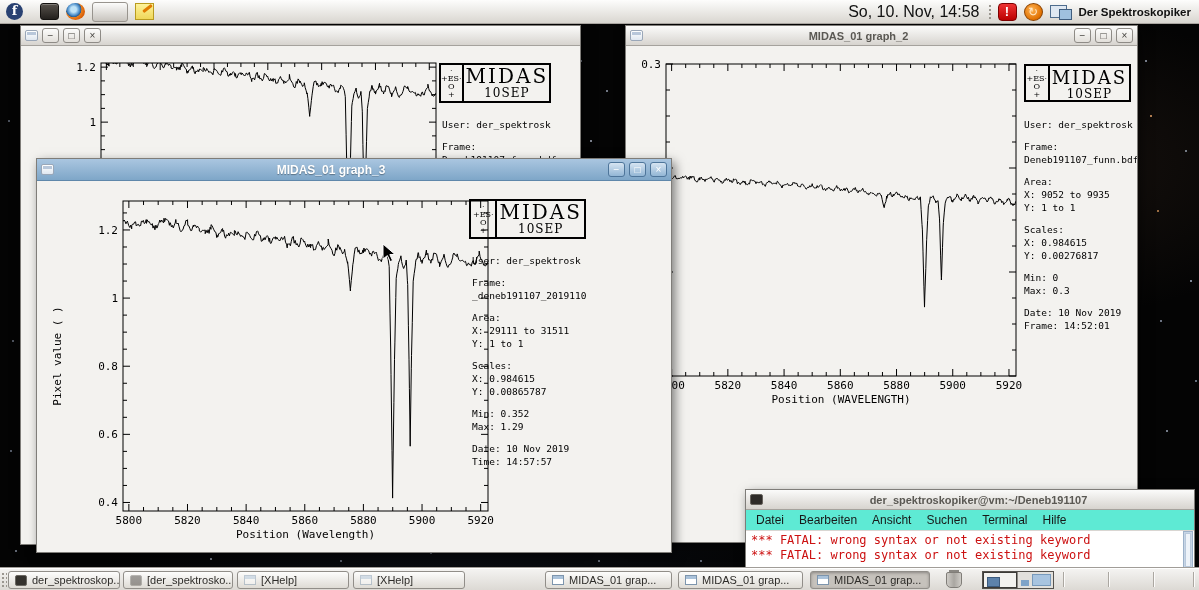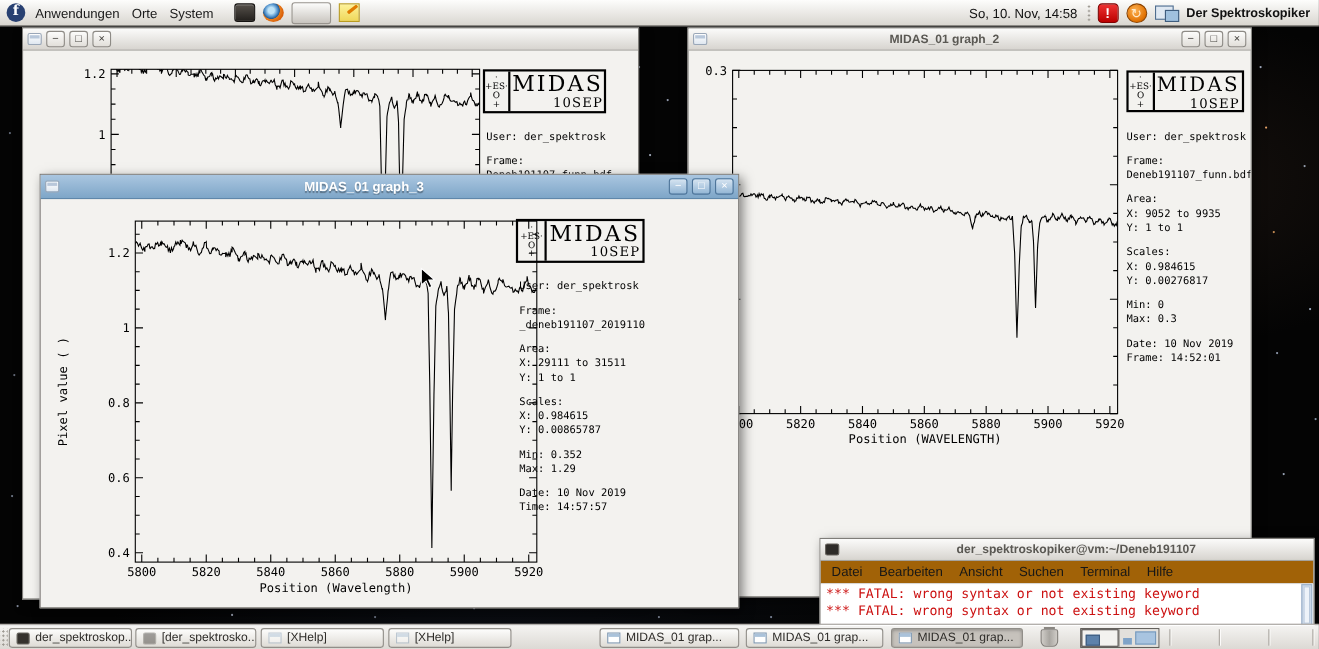--- a/index.html
+++ b/index.html
@@ -37,31 +37,31 @@
  background:linear-gradient(#ffffff,#dfe7f0);position:relative}
 .win-icon::before{content:"";position:absolute;top:1px;left:1px;right:1px;height:3px;background:#b8c7da}
 .win-body{position:relative;height:calc(100% - 20px);overflow:hidden}
 .window.active .win-body{height:calc(100% - 22px)}
 .plot{position:absolute;left:0;top:0}
 
 
 .midas-badge{position:absolute;display:flex;border:2px solid #000;font-family:"DejaVu Serif",serif;background:transparent}
 .badge-es{width:30px;border-right:2px solid #000;display:flex;flex-direction:column;align-items:center;justify-content:center;
  font-size:8px;line-height:8px;color:#000}
-.badge-main{flex:1;text-align:right;padding:1px 2px 0}
+.badge-main{flex:1;text-align:center;padding:1px 2px 0}
 .badge-name{font-size:20px;line-height:21px;letter-spacing:2px;color:#000}
 .badge-rel{font-size:12px;line-height:13px;letter-spacing:1px;color:#000}
 .info-panel{position:absolute;font-family:"DejaVu Sans Mono",monospace;font-size:9.5px;color:#000;
  overflow:hidden;white-space:nowrap}
 .iline{height:13px;line-height:13px}
 .iline:empty{height:9px}
 
 
 #terminal .menubar{display:flex;gap:15px;align-items:center;height:21px;padding:0 10px;
- background:#a16207;border-bottom:1px solid #d9d6d2;font-size:12px;color:#171717}
+ background:#5eead4;border-bottom:1px solid #d9d6d2;font-size:12px;color:#171717}
 #terminal .content{position:relative;background:#fff;height:60px;padding:2px 5px;
  font-family:"DejaVu Sans Mono",monospace;font-size:12px}
 .tline{height:15px;line-height:15px;white-space:pre}
 .term-scroll{position:absolute;right:1px;top:0;bottom:0;width:10px;background:#c7d5e6;border:1px solid #9db2ca}
 .term-thumb{position:absolute;left:1px;right:1px;top:1px;height:58%;background:#eef3f9;border:1px solid #b9c9dc}
 .term-mini{width:13px;height:11px;background:#2e2b28;border:1px solid #67635d;border-radius:2px;flex:0 0 auto}
 
 
 #panel{position:absolute;top:0;left:0;right:0;height:24px;z-index:30;display:flex;align-items:center;
  background:linear-gradient(#fdfdfc,#d9d6d0);border-bottom:1px solid #a9a5a0;padding:0 6px}
@@ -70,21 +70,21 @@
 .menu-list{display:flex;align-items:center}
 .panel-menu{font-size:12px;color:#1a1a1a;padding:3px 11px 3px 0}
 .launch-list{display:flex;align-items:center;margin-left:8px}
 .plaunch{display:inline-block;width:19px;height:17px;margin-right:7px;position:relative}
 .plaunch.terminal-icon{background:linear-gradient(#56514b,#23201d);border:1px solid #141210;border-radius:3px;box-shadow:inset 0 1px 0 rgba(255,255,255,.25)}
 .plaunch.firefox-icon{border-radius:50%;background:radial-gradient(circle at 40% 38%,#bfe3f7 0 18%,#4d8fcb 38%,#2a5d8f 48%,#e87d1e 52%,#d45500 78%,#9c3c00)}
 .plaunch.screenshot-icon{width:36px;height:20px;background:linear-gradient(#fcfcfb,#c8c4be);border:1px solid #98948e;border-radius:3px}
 .plaunch.notes-icon{background:linear-gradient(#fdf29a,#efd75a);border:1px solid #b99b1f}
 .plaunch.notes-icon::after{content:"";position:absolute;right:0;top:3px;width:11px;height:3px;background:#e07b00;transform:rotate(-38deg);border-radius:1px}
 .panel-spacer{flex:1}
-.panel-clock{font-size:12px;color:#111;margin-right:8px}
+.panel-clock{font-size:16px;color:#111;margin-right:8px}
 .panel-grip{width:4px;height:16px;margin-right:6px;
  background-image:radial-gradient(circle,#9a968f 0.9px,transparent 1.1px);background-size:4px 4px}
 .status-list{display:flex;align-items:center}
 .pstatus{display:inline-block;width:19px;height:18px;margin-right:7px;position:relative}
 .pstatus.alert-icon{background:linear-gradient(#e33,#b00);border:1px solid #7d0000;border-radius:4px}
 .pstatus.alert-icon::before{content:"!";position:absolute;left:0;right:0;top:0;text-align:center;color:#fff;font-weight:bold;font-size:13px;line-height:16px}
 .pstatus.update-icon{border-radius:50%;background:radial-gradient(circle at 40% 35%,#ffb353,#e07000 70%,#a34e00);border:1px solid #8a4200}
 .pstatus.update-icon::before{content:"\21bb";position:absolute;left:0;right:0;text-align:center;color:#ffe9c8;font-size:12px;line-height:16px}
 .pstatus.displays-icon{width:22px}
 .pstatus.displays-icon::before{content:"";position:absolute;left:0;top:2px;width:15px;height:11px;background:#dfe8f2;border:1px solid #4f6d8e}
@@ -581,26 +581,20 @@
         </div>
       <div class="term-scroll">
           <div class="term-thumb"></div>
         </div>
     </div>
   </div>
 </div>
 
 <div id="panel">
   <span class="fedora-logo">f</span>
-  <span class="menu-list">
-
-  <span class="panel-menu">Anwendungen</span>
-      <span class="panel-menu">Orte</span>
-      <span class="panel-menu">System</span>
-    </span>
   <span class="launch-list">
 
   <span class="plaunch terminal-icon"></span>
       <span class="plaunch firefox-icon"></span>
       <span class="plaunch screenshot-icon"></span>
       <span class="plaunch notes-icon"></span>
     </span>
   <span class="panel-spacer"></span>
   <span class="panel-clock">So, 10. Nov, 14:58</span>
   <span class="panel-grip"></span>

